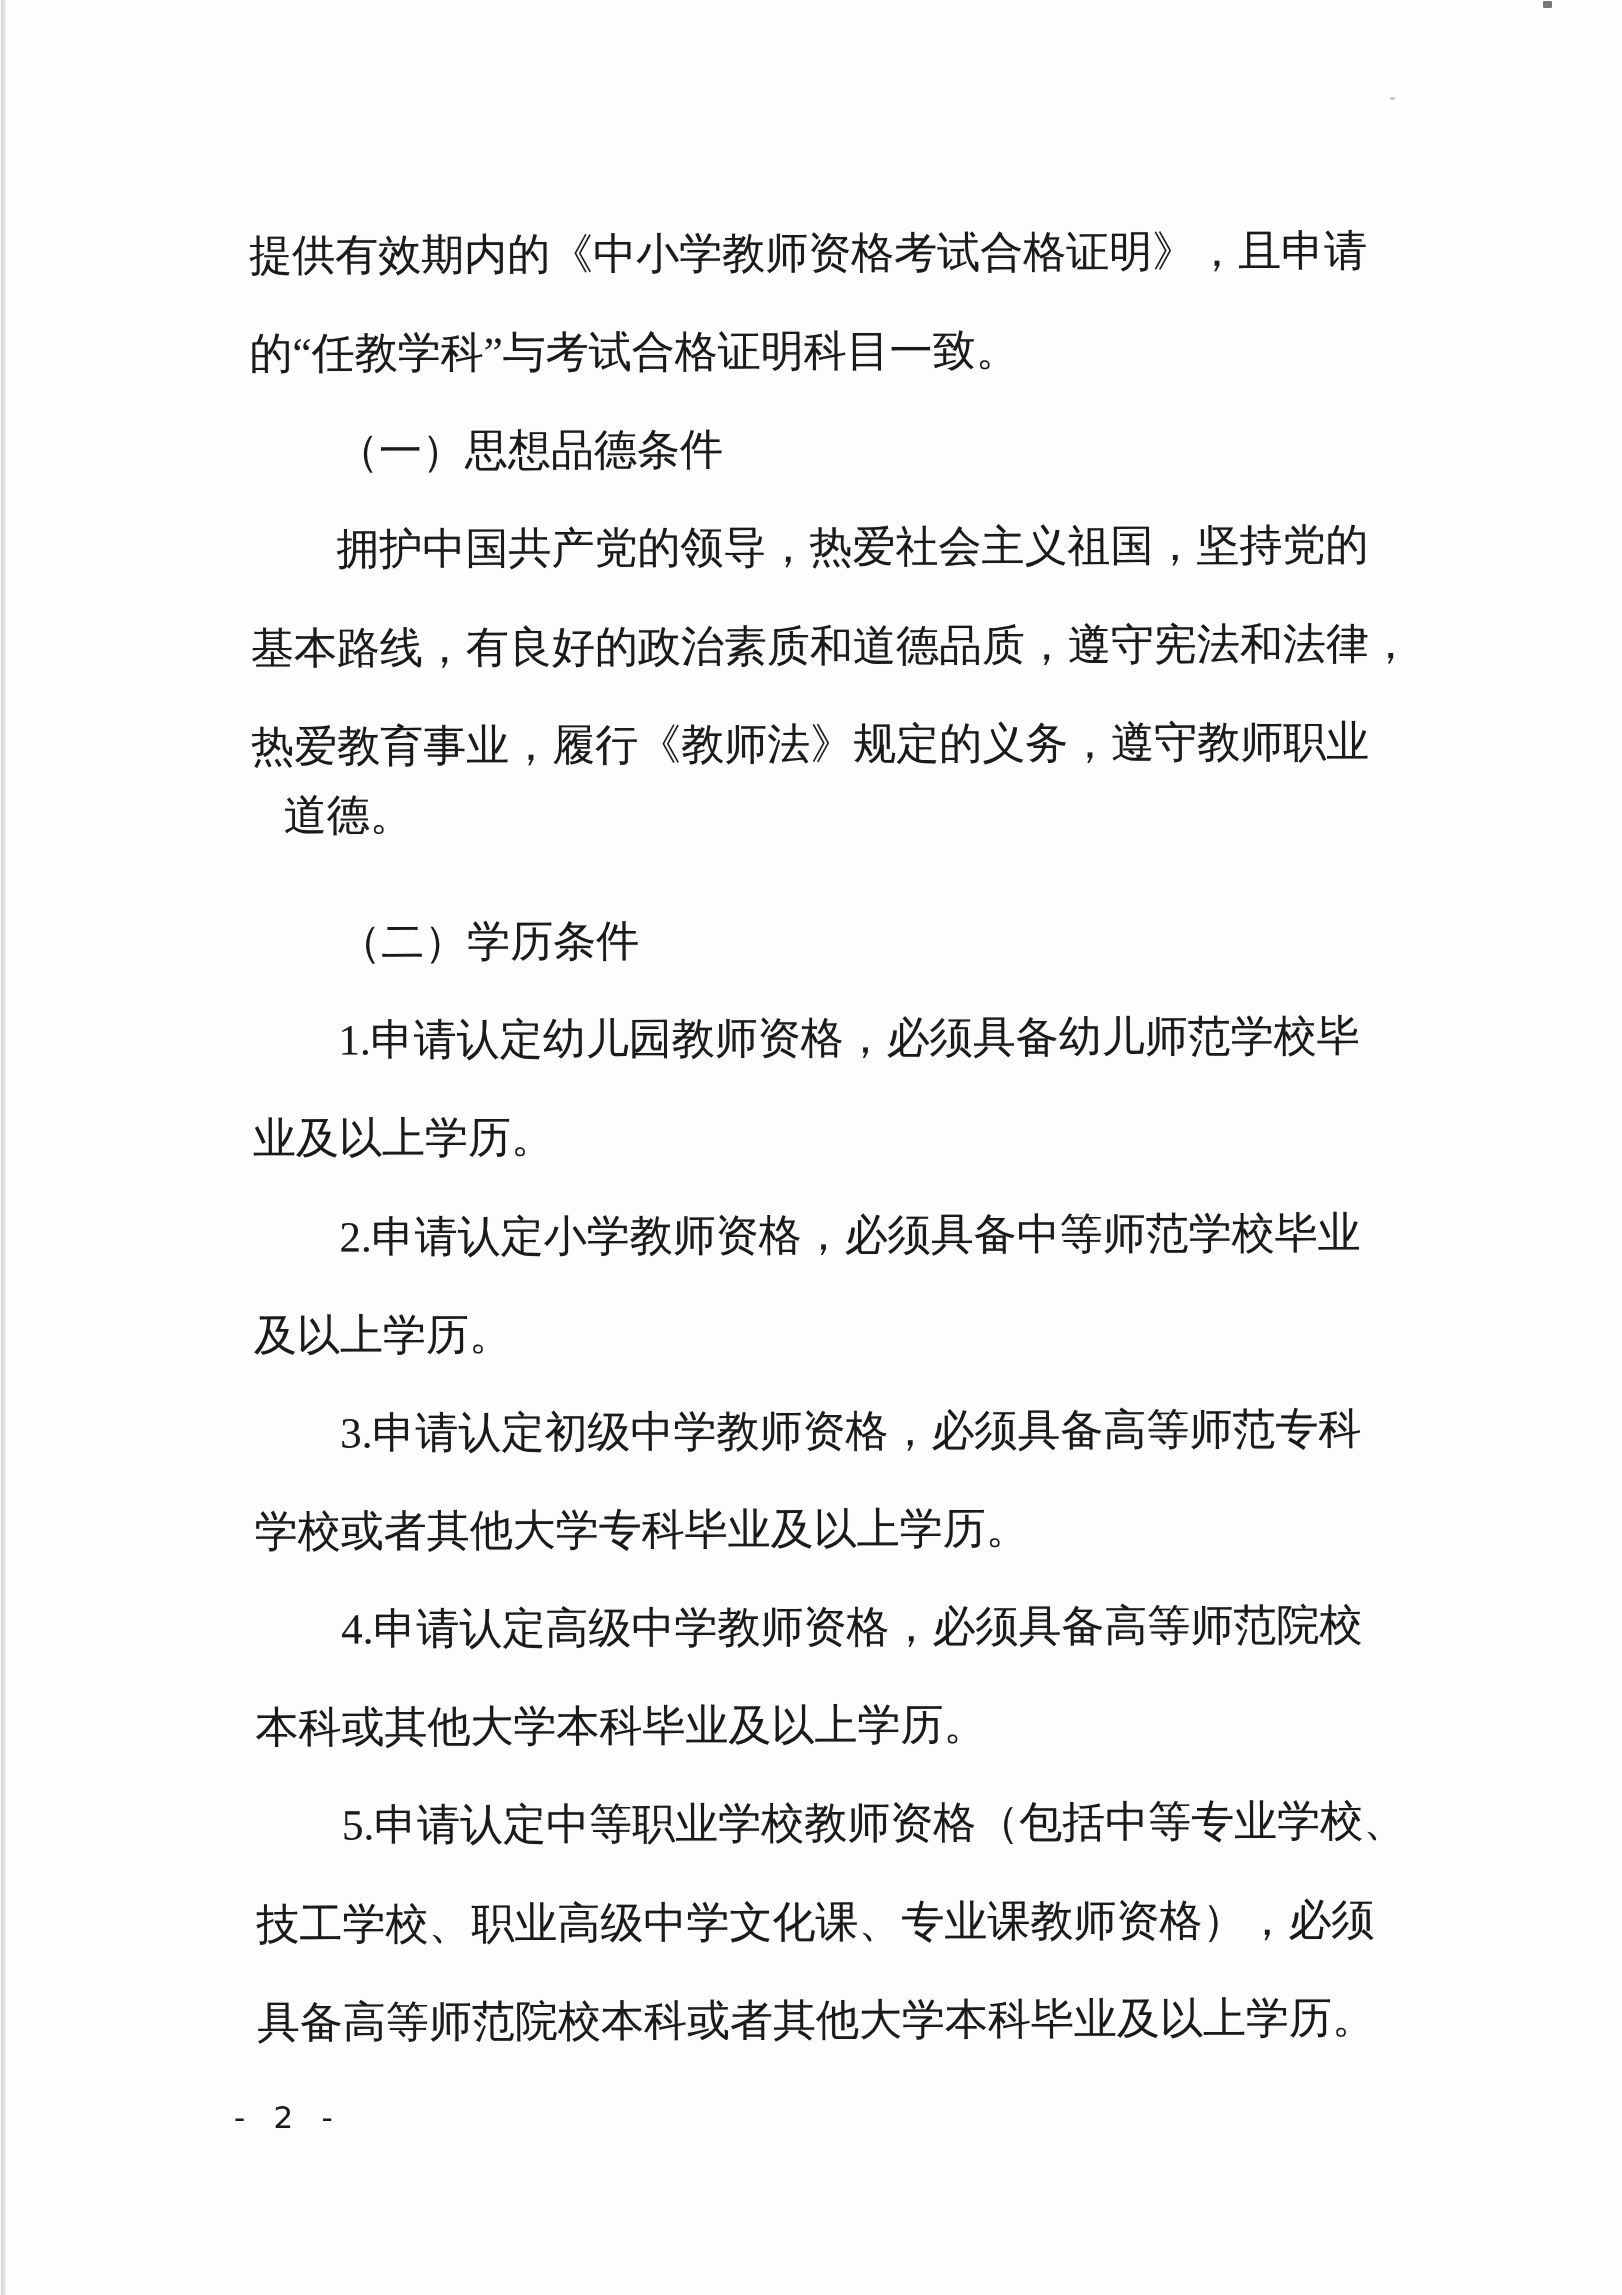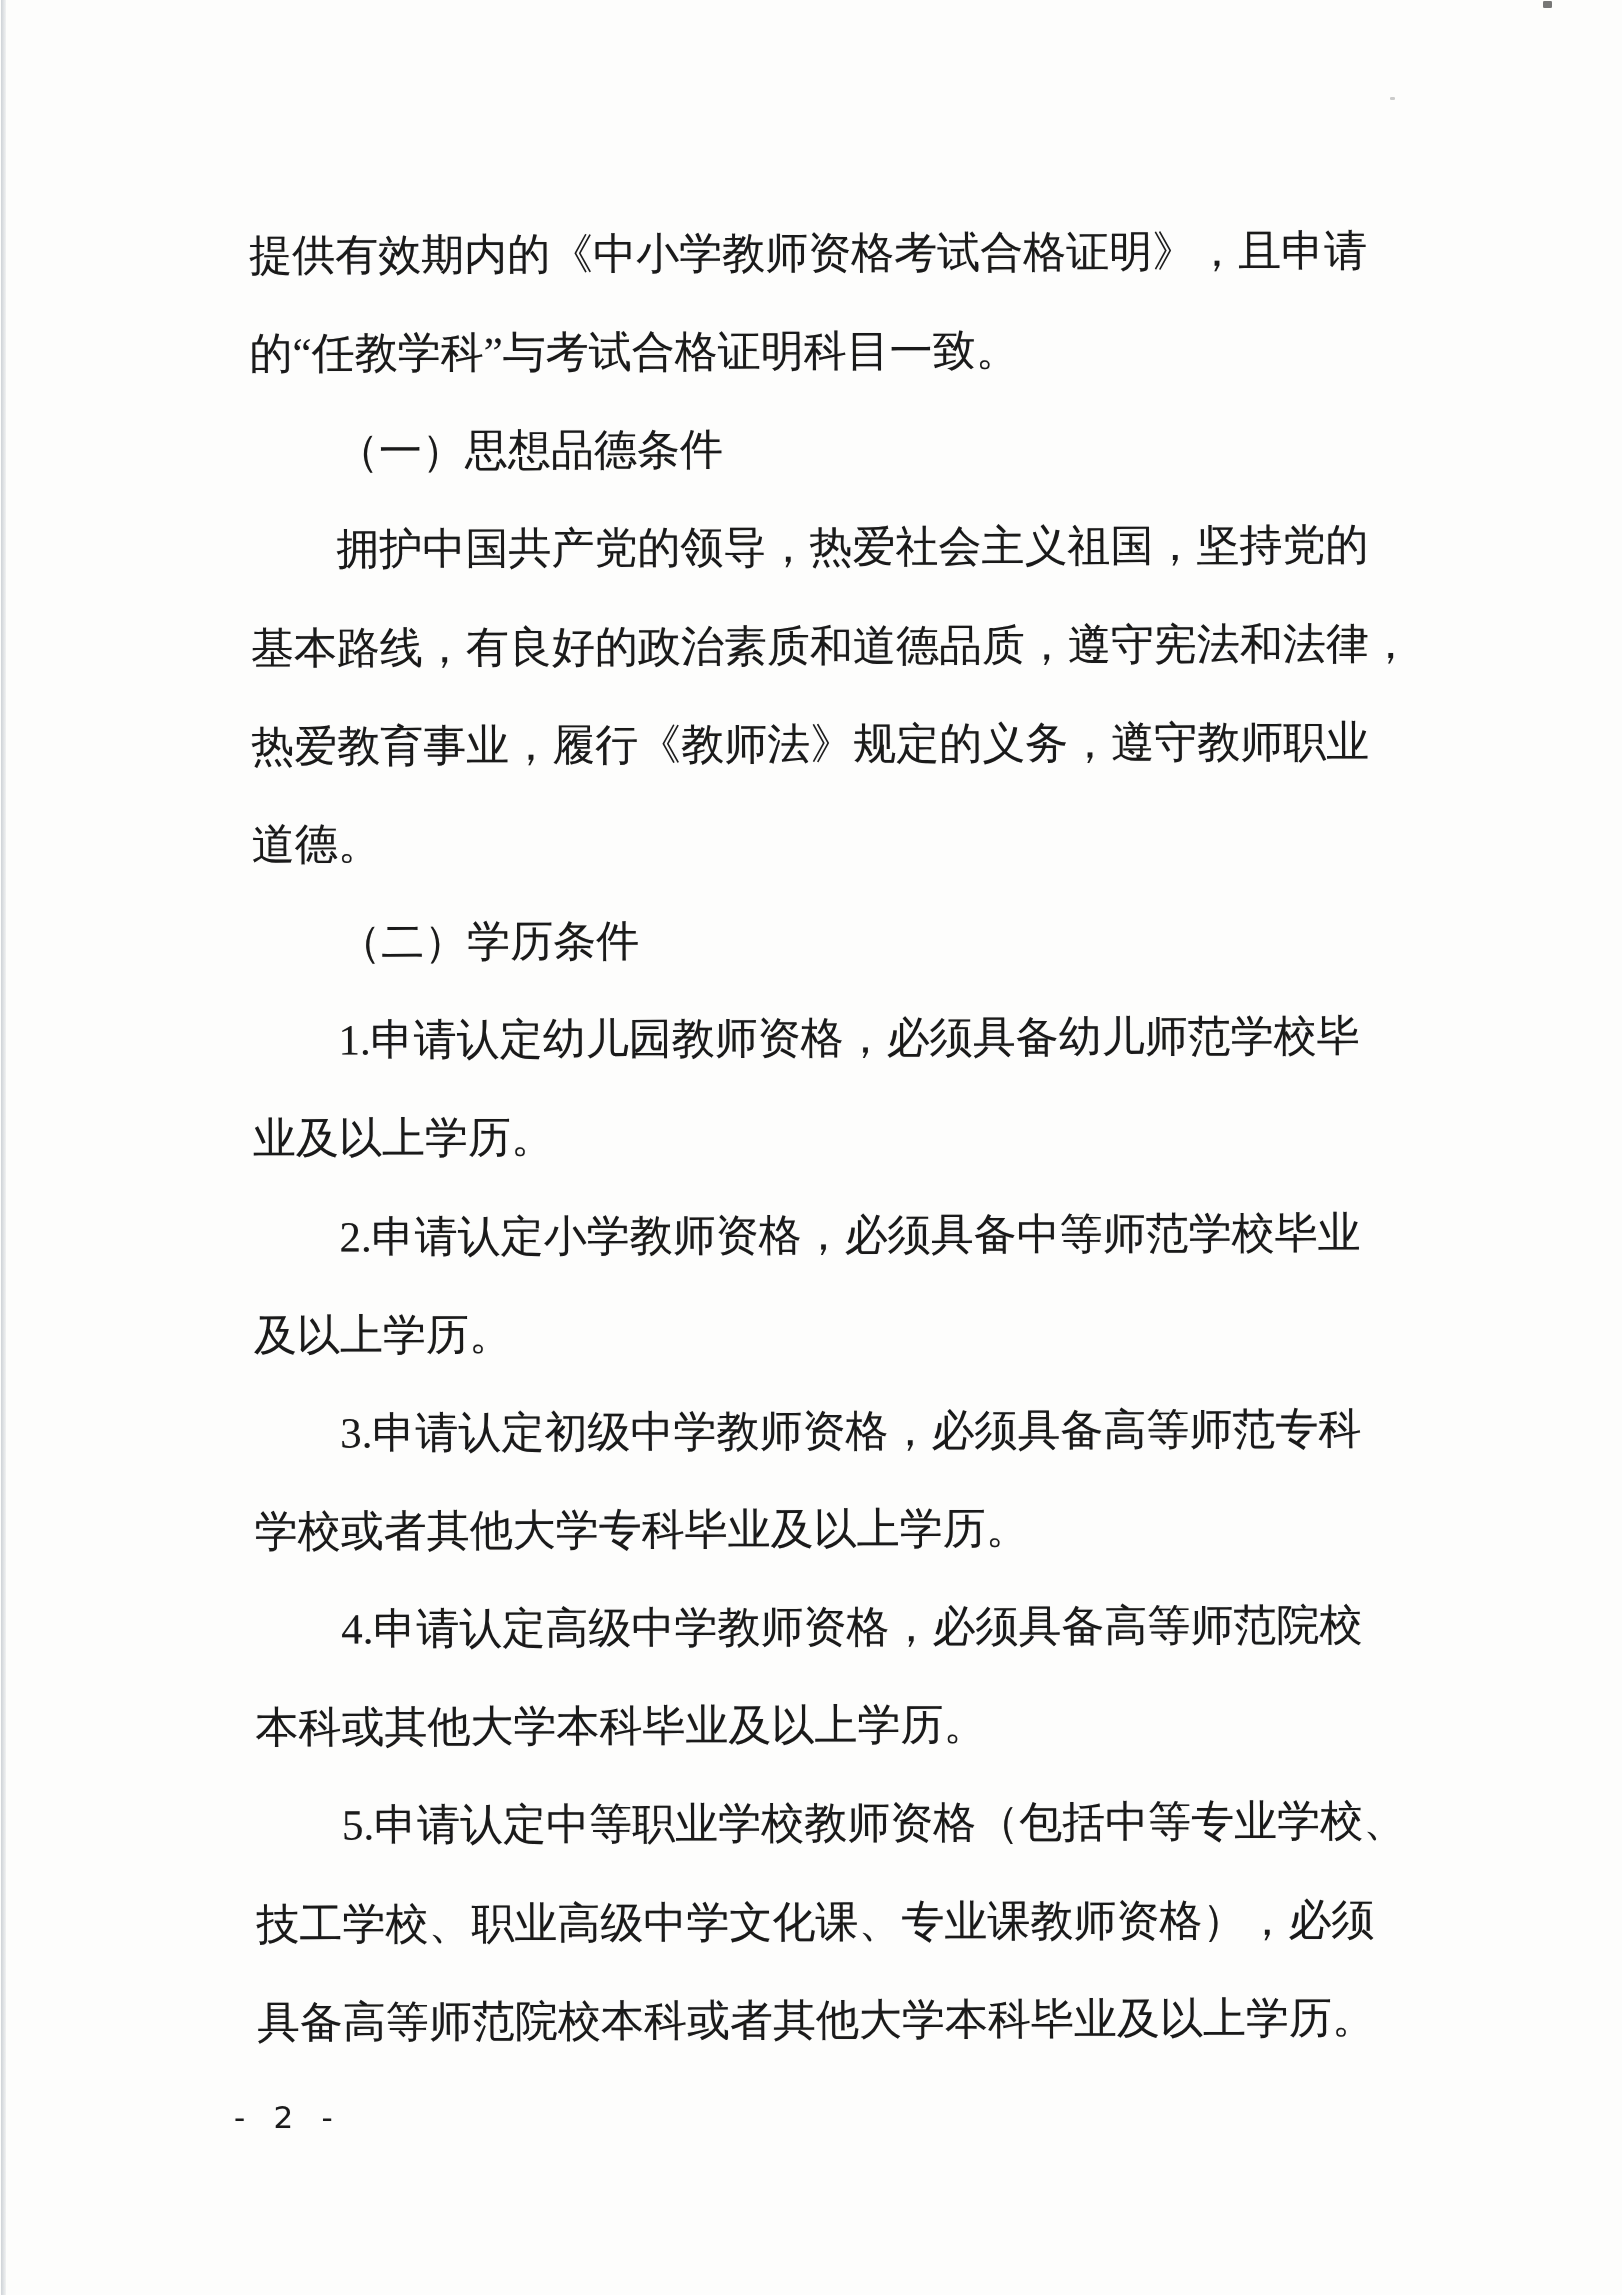--- a/index.html
+++ b/index.html
@@ -96,21 +96,21 @@
   <div class="speck"></div>
   <div class="speck2"></div>
 
   <div class="text-layer" id="doc-lines">
       <div class="line" style="top: 0px; padding-left: 0px;">提供有效期内的《中小学教师资格考试合格证明》，且申请</div>
       <div class="line" style="top: 98px; padding-left: 0px;">的“任教学科”与考试合格证明科目一致。</div>
       <div class="line" style="top: 196px; padding-left: 86px;">（一）思想品德条件</div>
       <div class="line" style="top: 294px; padding-left: 86px;">拥护中国共产党的领导，热爱社会主义祖国，坚持党的</div>
       <div class="line" style="top: 393px; padding-left: 0px;">基本路线，有良好的政治素质和道德品质，遵守宪法和法律，</div>
       <div class="line" style="top: 491px; padding-left: 0px;">热爱教育事业，履行《教师法》规定的义务，遵守教师职业</div>
-      <div class="line" style="top: 589px; padding-left: 0px;">道德。</div>
+      <div class="line" style="top: 560px; padding-left: 0px; margin-left: 32px;">道德。</div>
       <div class="line" style="top: 687px; padding-left: 86px;">（二）学历条件</div>
       <div class="line" style="top: 785px; padding-left: 86px;">1.申请认定幼儿园教师资格，必须具备幼儿师范学校毕</div>
       <div class="line" style="top: 883px; padding-left: 0px;">业及以上学历。</div>
       <div class="line" style="top: 982px; padding-left: 86px;">2.申请认定小学教师资格，必须具备中等师范学校毕业</div>
       <div class="line" style="top: 1080px; padding-left: 0px;">及以上学历。</div>
       <div class="line" style="top: 1178px; padding-left: 86px;">3.申请认定初级中学教师资格，必须具备高等师范专科</div>
       <div class="line" style="top: 1276px; padding-left: 0px;">学校或者其他大学专科毕业及以上学历。</div>
       <div class="line" style="top: 1374px; padding-left: 86px;">4.申请认定高级中学教师资格，必须具备高等师范院校</div>
       <div class="line" style="top: 1472px; padding-left: 0px;">本科或其他大学本科毕业及以上学历。</div>
       <div class="line" style="top: 1570px; padding-left: 86px;">5.申请认定中等职业学校教师资格（包括中等专业学校、</div>

